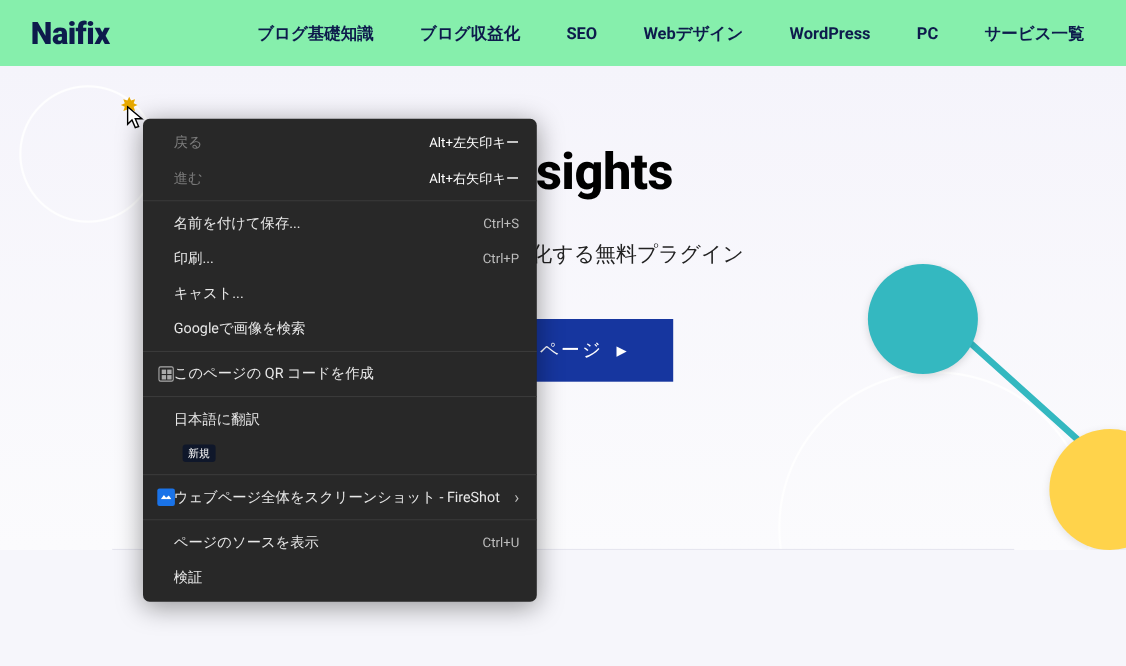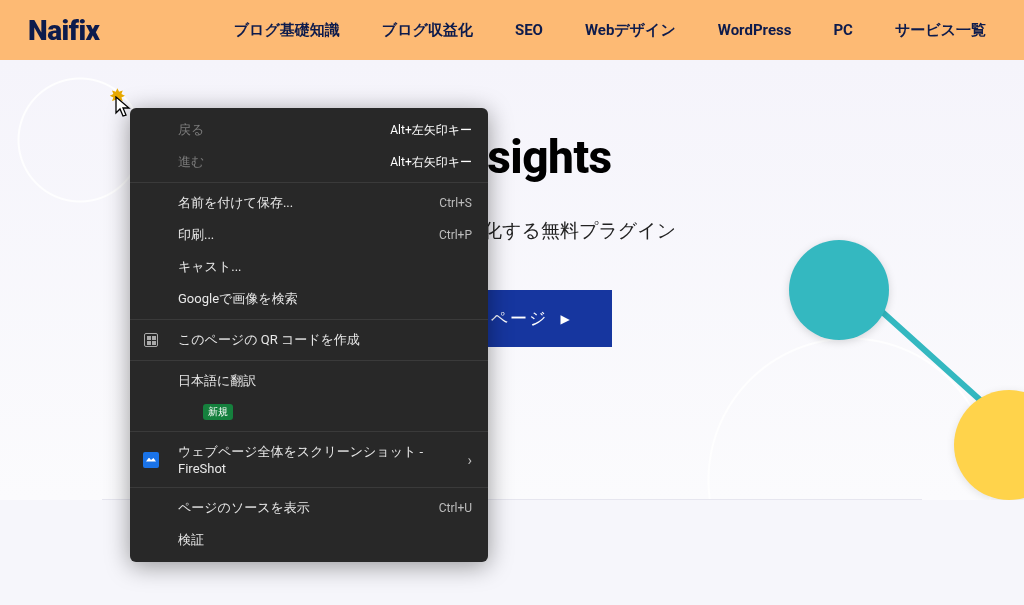--- a/index.html
+++ b/index.html
@@ -6,21 +6,21 @@
     body {
       font-family: -apple-system, BlinkMacSystemFont, "Segoe UI", Roboto, "Hiragino Kaku Gothic ProN", "Meiryo", sans-serif;
       background: #f6f6fb;
       width: 1024px;
       height: 605px;
       overflow: hidden;
       position: relative;
     }
 
     .topbar {
-      background: #fdba74;
+      background: #86efac;
       height: 60px;
       display: flex;
       align-items: center;
       padding: 0 28px;
       position: relative;
       z-index: 5;
     }
     .logo {
       font-weight: 900;
       font-size: 28px;
@@ -174,21 +174,21 @@
       color: #e8e8e8;
       border-radius: 6px;
       box-shadow: 0 4px 24px rgba(0,0,0,0.4);
       font-size: 13px;
       padding: 6px 0;
       z-index: 15;
     }
     .ctx-item {
       display: flex;
       align-items: center;
-      padding: 7px 16px 7px 48px;
+      padding: 7px 16px 7px 28px;
       cursor: default;
       position: relative;
     }
     .ctx-item.disabled { color: #7a7a7a; }
     .ctx-item .shortcut {
       margin-left: auto;
       color: #bdbdbd;
       font-size: 12px;
     }
     .ctx-item.disabled .shortcut { color: #ffffff; }
@@ -202,26 +202,26 @@
       left: 12px;
       top: 50%;
       transform: translateY(-50%);
       width: 18px;
       height: 18px;
       display: flex;
       align-items: center;
       justify-content: center;
     }
     .badge {
-      background: #15803d;
+      background: #0f172a;
       color: #fff;
       font-size: 10px;
       padding: 1px 5px;
       border-radius: 3px;
-      margin-left: 25px;
+      margin-left: 8px;
       font-weight: 500;
     }
     .submenu-arrow {
       margin-left: auto;
       color: #bdbdbd;
       font-size: 15px;
     }
     .qr-icon {
       border: 1.5px solid #aaa;
       width: 14px; height: 14px;

